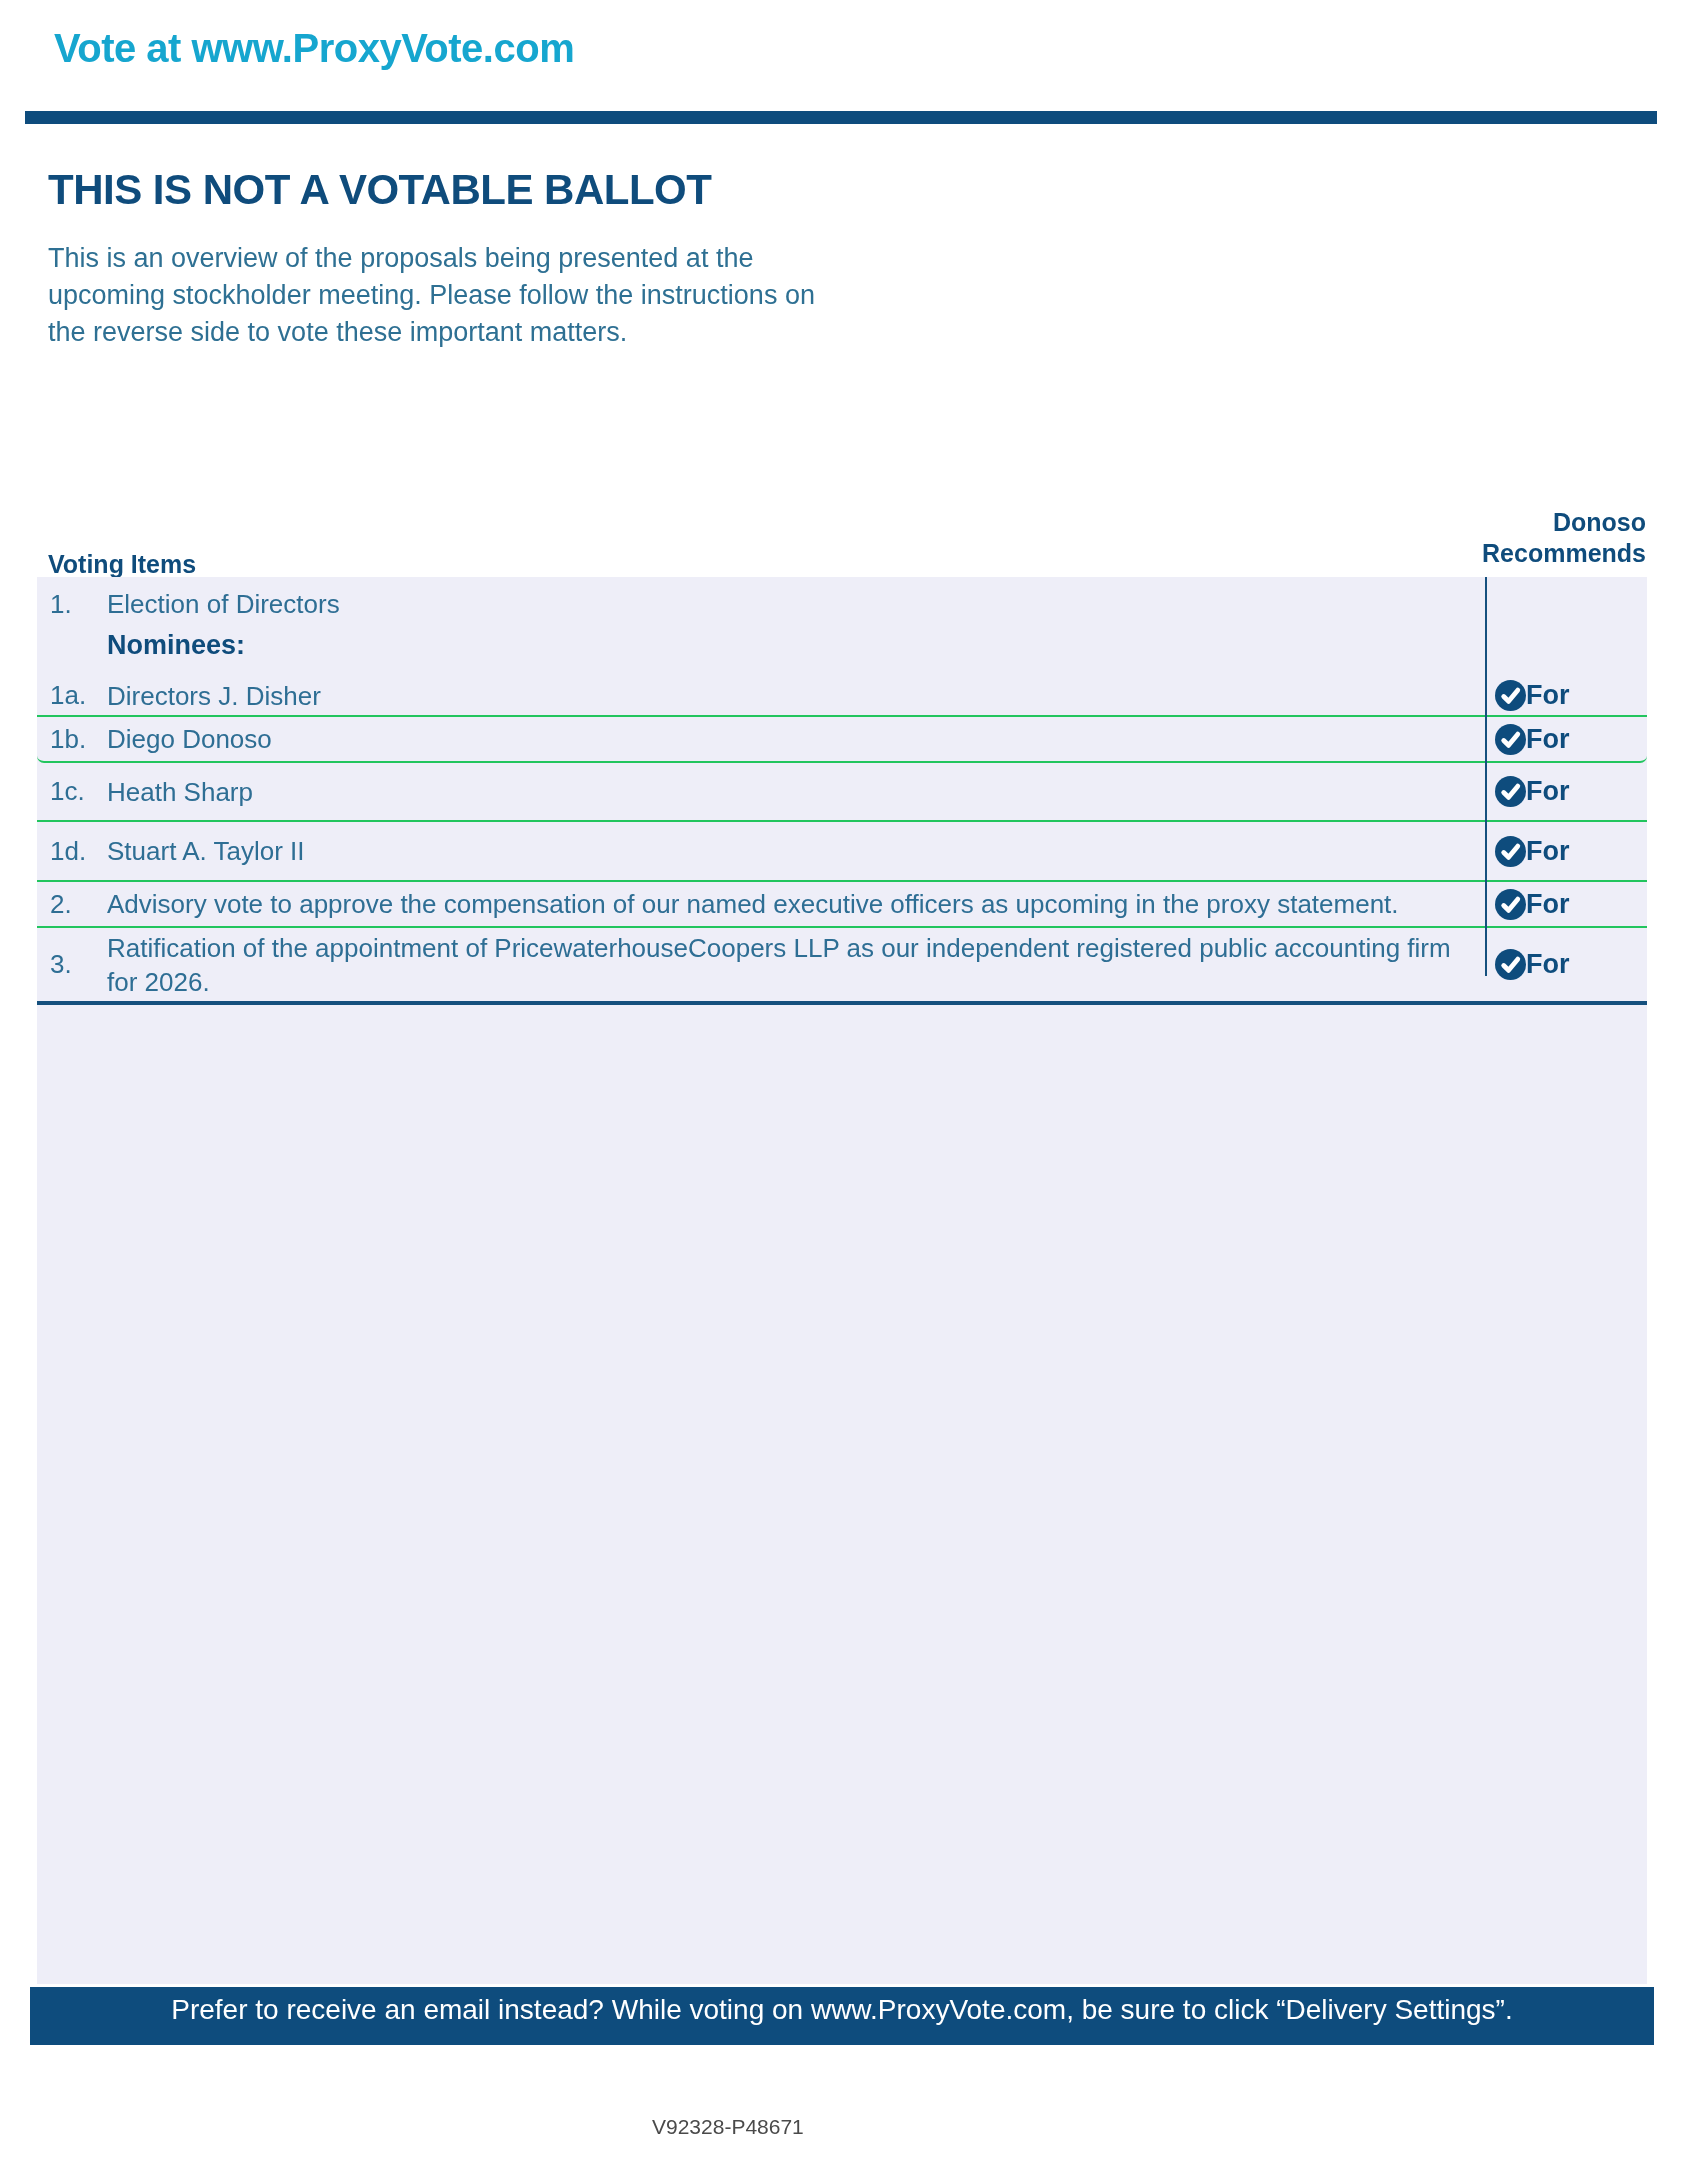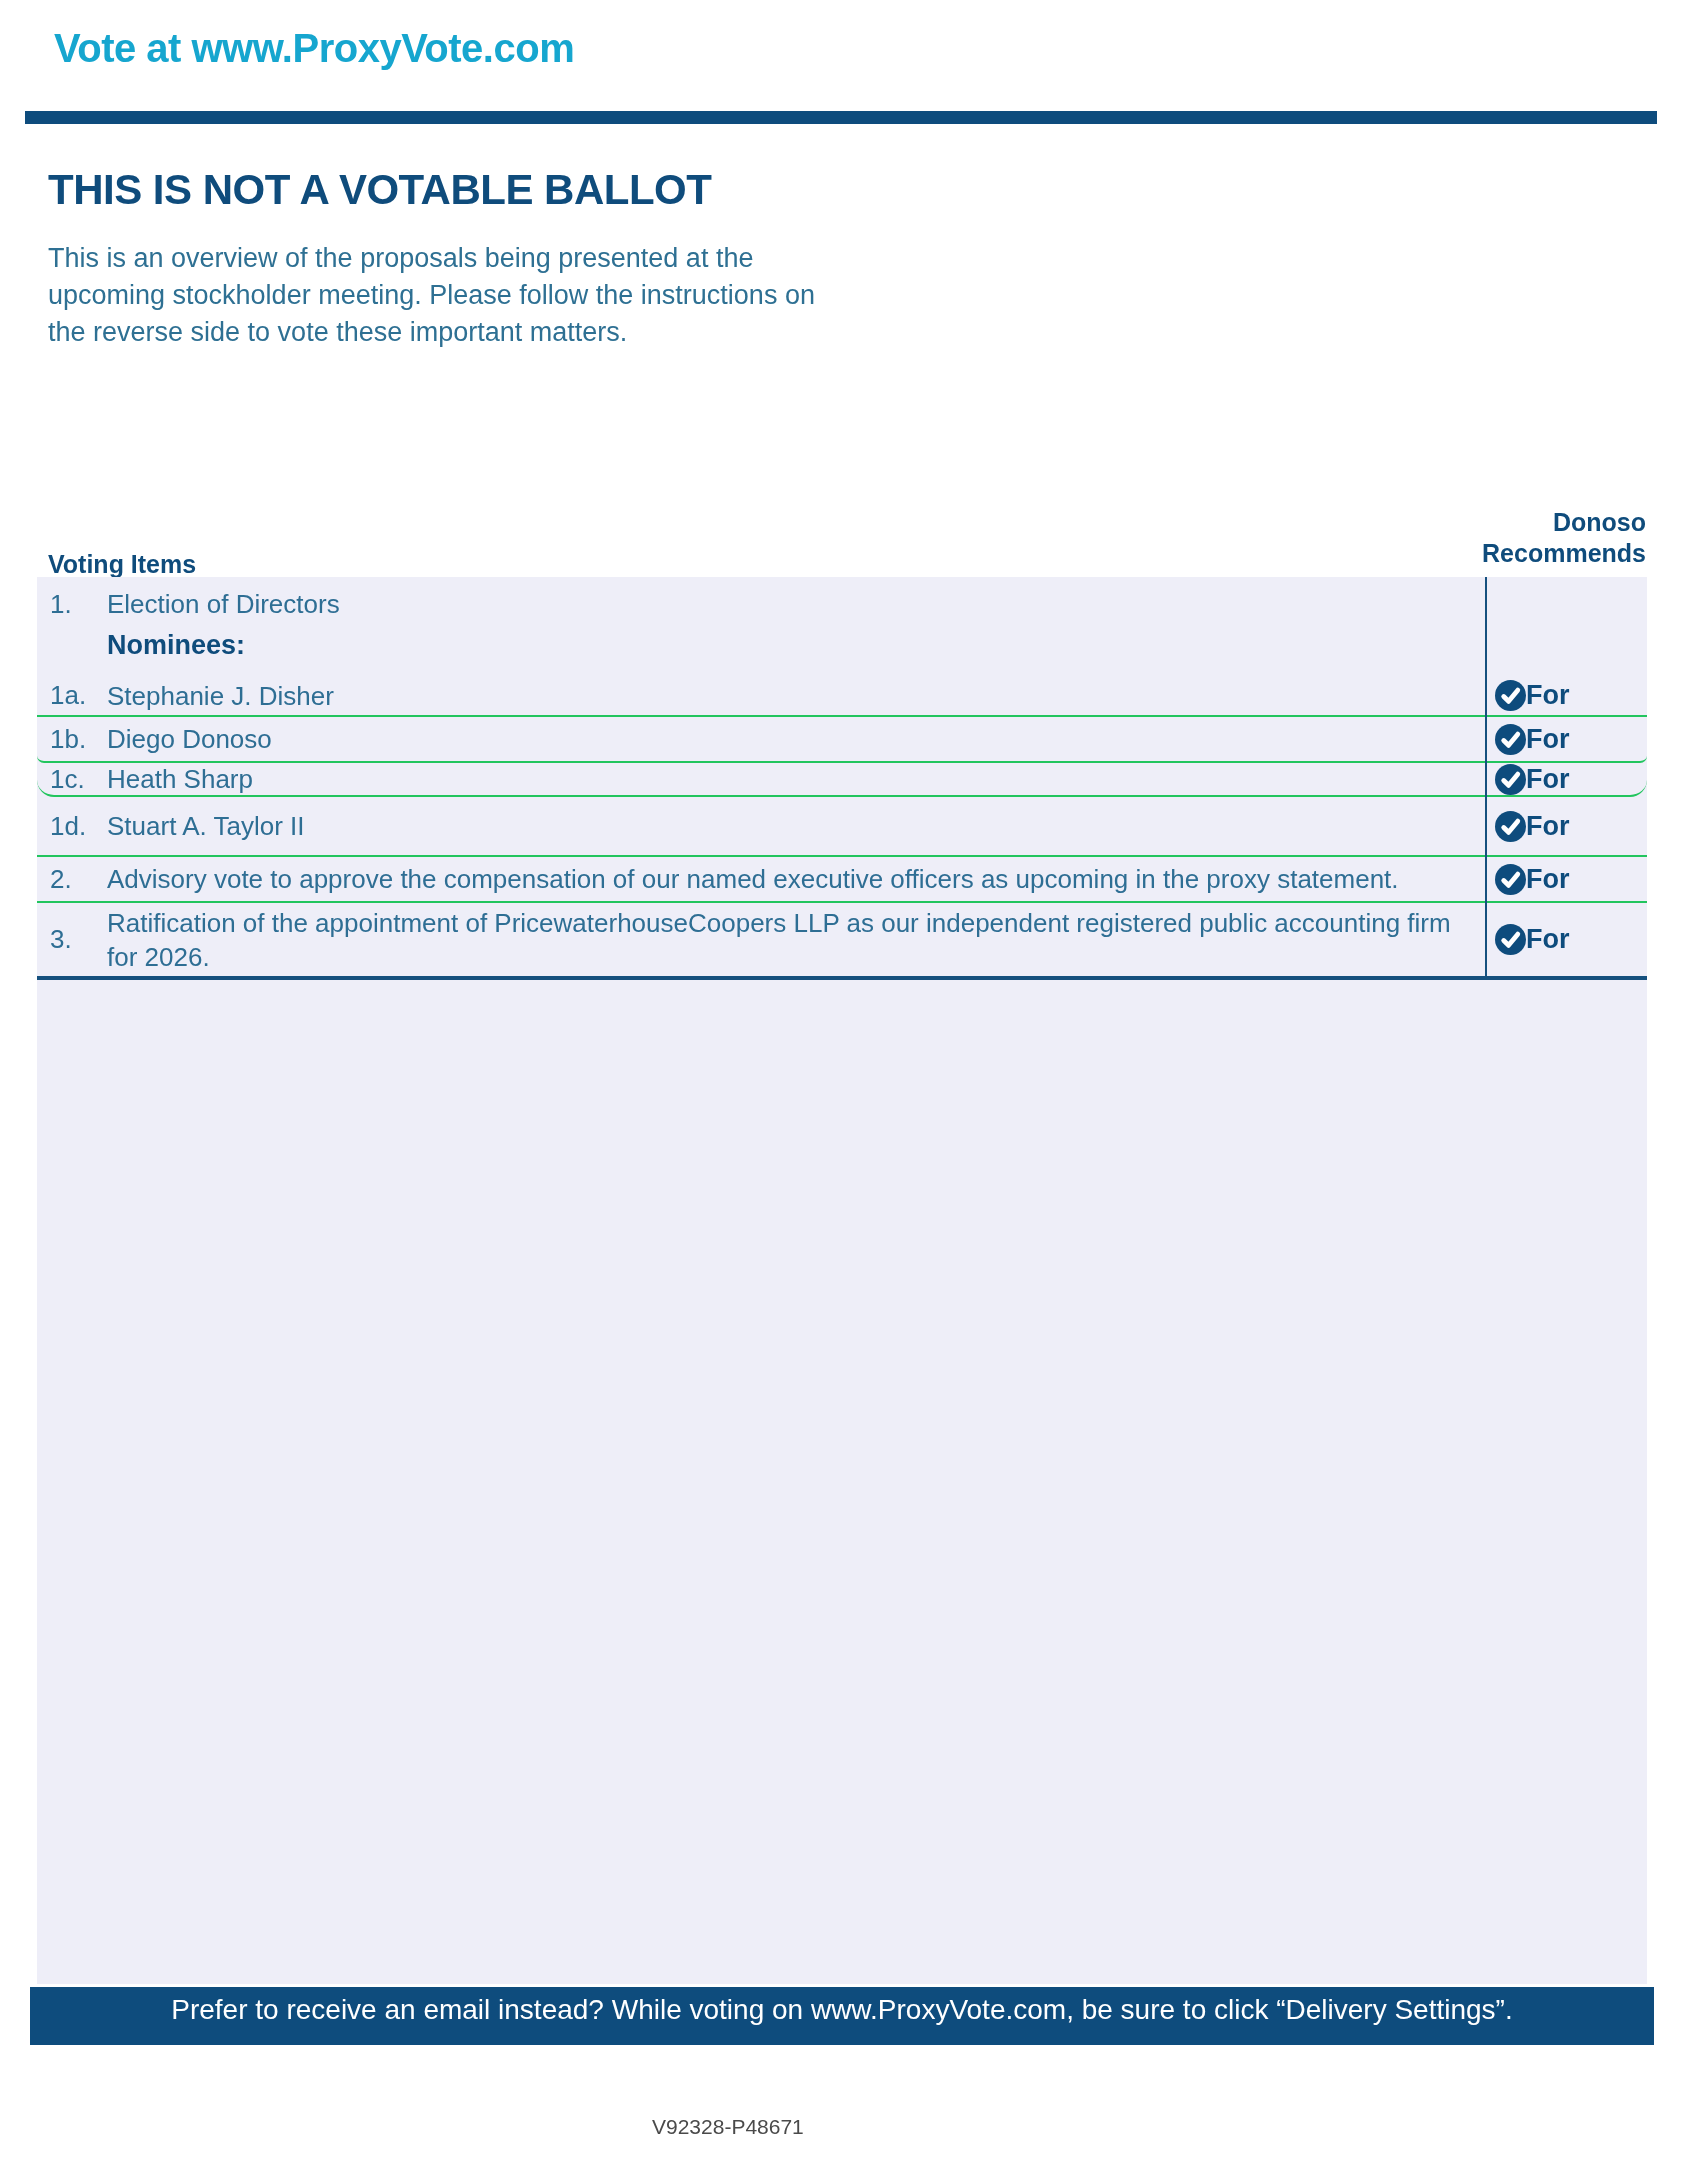--- a/index.html
+++ b/index.html
@@ -91,21 +91,21 @@
   .rec-label { font-size: 27px; font-weight: bold; color: #0E4C7D; }
   .check-icon { width: 31px; height: 31px; display: inline-block; flex: 0 0 31px; }
   .sep { border-bottom: 2px solid #22c55e; }
   .row-group { height: 99px; display: block; padding-top: 12px; }
   .group-line { display: flex; }
   .group-line .cell-num { width: 57px; flex: 0 0 57px; }
   .nominees-line { margin-top: 10px; padding-left: 57px; }
   .nominees-label { font-size: 27px; font-weight: bold; color: #0F4C7C; }
   .row-1a { height: 41px; }
   .row-1b { height: 46px; border-radius: 7px; }
-  .row-1c { height: 34px; border-radius: 23px; }
+  .row-1c { height: 59px; }
   .row-1d { height: 60px; }
   .row-2  { height: 46px; }
   .row-3  { height: 77px; border-bottom: 4px solid #15507E; }
   .bottom-bar {
     position: absolute;
     left: 30px; top: 1987px;
     width: 1624px; height: 58px;
     background: #0E4C7D;
     color: #ffffff;
     font-size: 28px;
@@ -150,21 +150,21 @@
         <span class="cell-num">1.</span>
         <span>Election of Directors</span>
       </div>
       <div class="nominees-line">
         <span class="nominees-label">Nominees:</span>
       </div>
     </div>
 
     <div class="trow row-1a sep">
       <span class="cell-num">1a.</span>
-      <span class="cell-text">Stephanie J. Disher</span>
+      <span class="cell-text">Directors J. Disher</span>
       <span class="cell-rec">
         <svg class="check-icon" viewBox="0 0 32 32">
             <circle cx="16" cy="16" r="16" fill="#0E4C7D"></circle>
             <path d="M9 17 L14 22 L23.5 10.5" stroke="#ffffff" stroke-width="5" fill="none" stroke-linecap="round" stroke-linejoin="round"></path>
           </svg>
         <span class="rec-label">For</span>
       </span>
     </div>
 
     <div class="trow row-1b sep">

